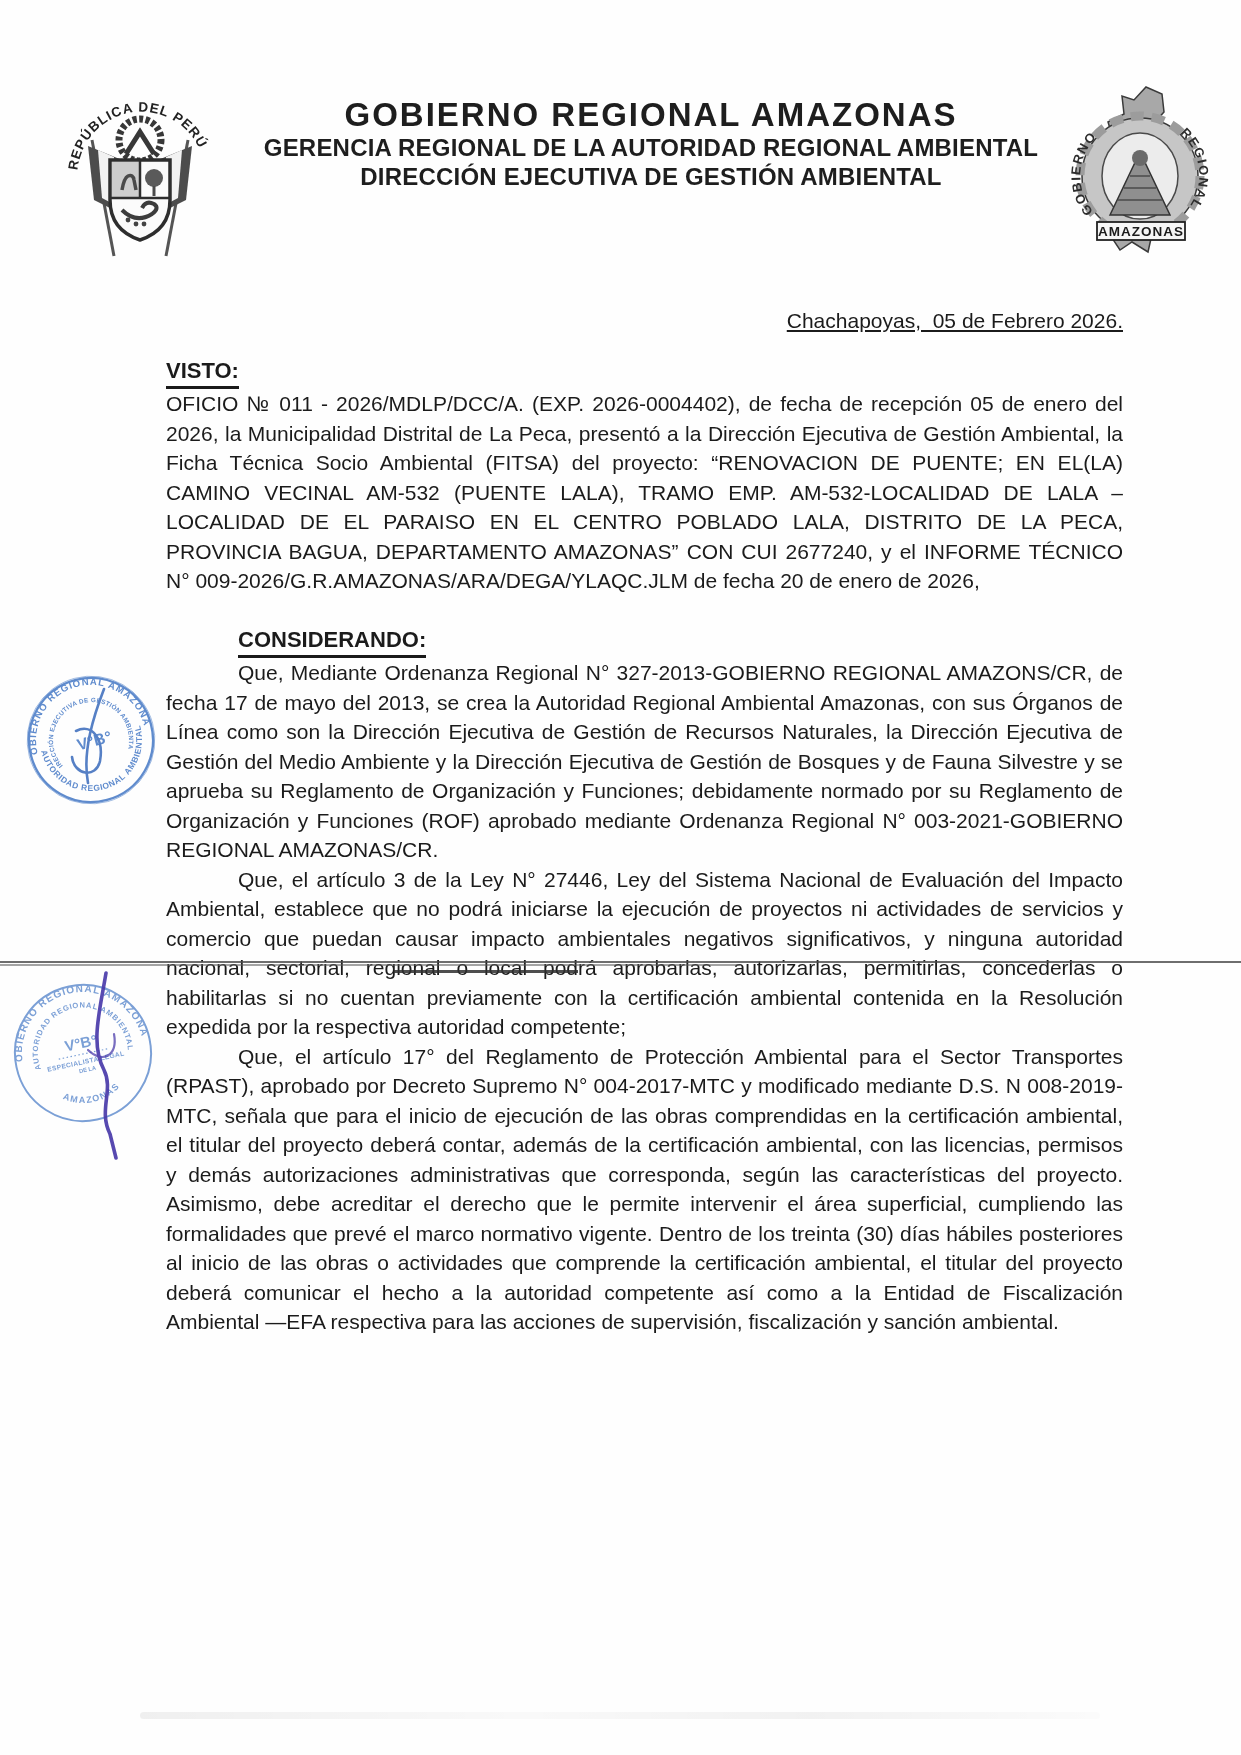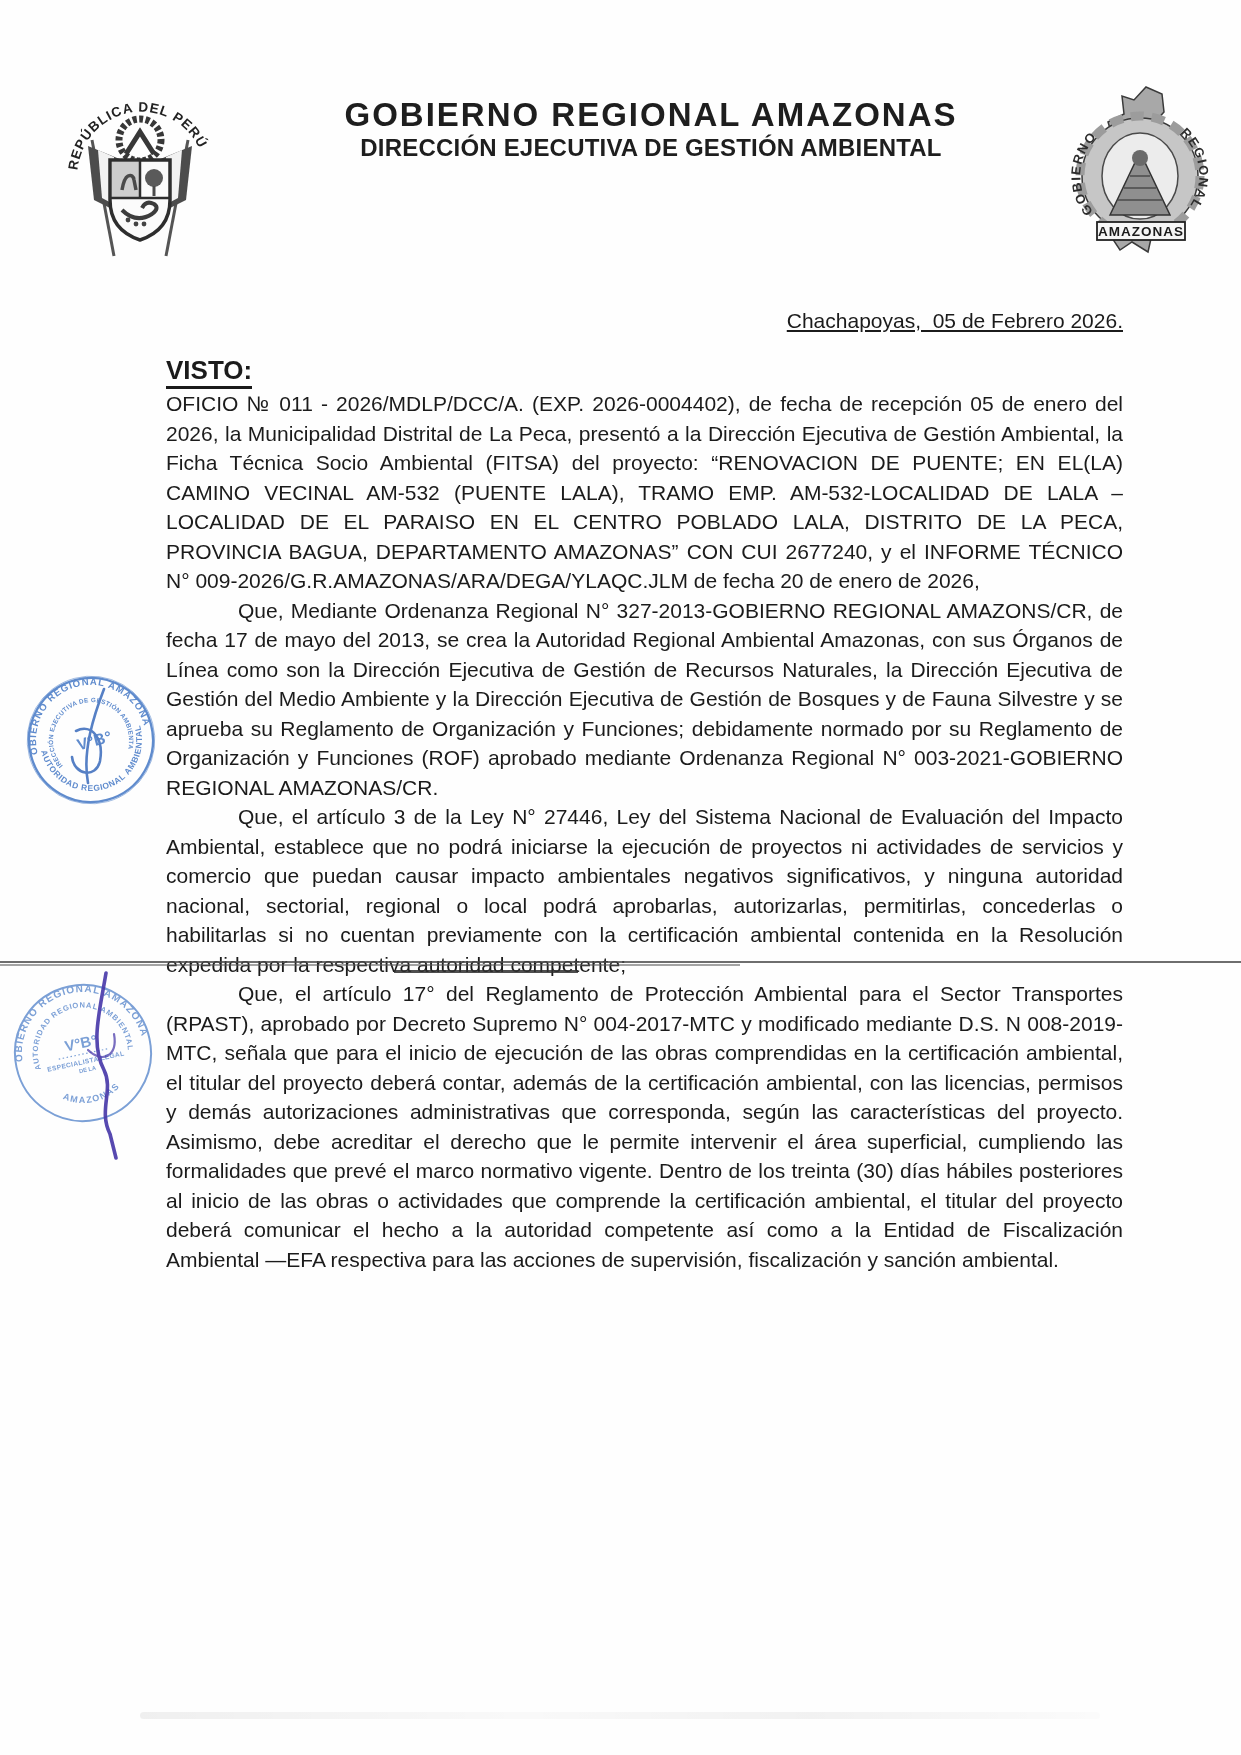--- a/index.html
+++ b/index.html
@@ -13,21 +13,21 @@
   }
   
   .coat{position:absolute;left:64px;top:88px;width:152px;height:180px;}
   .hdr{position:absolute;left:245px;top:96px;width:812px;text-align:center;color:#1e1e1e;}
   .hdr .org{font-size:33px;font-weight:bold;letter-spacing:2px;line-height:38px;white-space:nowrap;}
   .hdr .sub{font-size:24px;font-weight:bold;line-height:28.5px;letter-spacing:.2px;white-space:nowrap;}
   .logo{position:absolute;left:1050px;top:84px;width:186px;height:172px;}
   
   .bodytxt{position:absolute;left:166px;top:306px;width:957px;font-size:21px;line-height:29.5px;}
   .dateline{text-align:right;white-space:pre;text-decoration:underline;}
-  .h-sec{font-size:26px;font-weight:bold;margin:20px 0 0 0;}
+  .h-sec{font-size:22px;font-weight:bold;margin:20px 0 0 0;}
   .h-sec .u{display:inline-block;border-bottom:3px solid #1a1a1a;padding-bottom:1px;}
   .h-consider{margin:29px 0 0 72px;}
   .bodytxt p{margin:0;text-align:justify;}
   .p-visto{margin-top:19px;}
   .indent{text-indent:72px;}
   .m1{margin-top:14px;} .m2{margin-top:9px;} .m3{margin-top:14px;} .m4{margin-top:29px;}
   .it{}
   
   .stamp1{position:absolute;left:24px;top:673px;width:134px;height:134px;}
   .stamp2{position:absolute;left:8px;top:978px;width:150px;height:150px;}
@@ -77,20 +77,21 @@
       <line x1="90" y1="98" x2="90" y2="108" stroke="#4a4a4a" stroke-width="3"></line>
       <path d="M 58,122 q 14,14 30,4 q 8,-6 2,-10 q -8,-4 -12,4" fill="none" stroke="#3c3c3c" stroke-width="4"></path>
       <circle cx="64" cy="132" r="2.4" fill="#444"></circle>
       <circle cx="72" cy="136" r="2.4" fill="#444"></circle>
       <circle cx="80" cy="136" r="2.4" fill="#444"></circle>
     </g>
   </svg>
 
   <div class="hdr">
     <div class="org">GOBIERNO REGIONAL AMAZONAS</div>
+    <div class="sub">GERENCIA REGIONAL DE LA AUTORIDAD REGIONAL AMBIENTAL</div>
     <div class="sub">DIRECCIÓN EJECUTIVA DE GESTIÓN AMBIENTAL</div>
   </div>
 
   <svg class="logo" viewBox="0 0 186 172">
     <path d="M 96,3 L 112,10 114,28 105,38 110,52 124,58 120,78 132,92 128,118 114,126 122,144 102,150 98,168 82,158 70,166 58,148 70,138 52,126 60,110 46,98 58,86 48,68 64,58 58,38 74,30 72,12 84,16 Z" fill="#a8a8a8" stroke="#3a3a3a" stroke-width="1.5"></path>
     <circle cx="90" cy="92" r="58" fill="#c6c6c6" stroke="#3a3a3a" stroke-width="1.5"></circle>
     <circle cx="90" cy="92" r="60" fill="none" stroke="#9c9c9c" stroke-width="9" stroke-dasharray="13 8"></circle>
     <ellipse cx="90" cy="92" rx="38" ry="43" fill="#ececec" stroke="#4a4a4a" stroke-width="1.5"></ellipse>
     <g>
       <polygon points="60,131 90,68 120,131" fill="#8f8f8f" stroke="#333" stroke-width="1.5"></polygon>
@@ -115,20 +116,23 @@
 
   <div class="bodytxt">
     <div class="dateline">Chachapoyas,  05 de Febrero 2026.</div>
 
     <div class="h-sec">
       <span class="u">VISTO:</span>
     </div>
 
     <p class="p-visto"><span>OFICIO № 011 - 2026/MDLP/DCC/A. (EXP. 2026-0004402), de fecha de recepción 05 de enero del 2026, la Municipalidad Distrital de La Peca, presentó a la Dirección Ejecutiva de Gestión Ambiental, la Ficha Técnica Socio Ambiental (FITSA) del proyecto: </span><span class="it">“RENOVACION DE PUENTE; EN EL(LA) CAMINO VECINAL AM-532 (PUENTE LALA), TRAMO EMP. AM-532-LOCALIDAD DE LALA – LOCALIDAD DE EL PARAISO EN EL CENTRO POBLADO LALA, DISTRITO DE LA PECA, PROVINCIA BAGUA, DEPARTAMENTO AMAZONAS” CON CUI 2677240, y el INFORME TÉCNICO N° 009-2026/G.R.AMAZONAS/ARA/DEGA/YLAQC.JLM</span><span> de fecha 20 de enero de 2026,</span></p>
 
+    <div class="h-sec h-consider">
+      <span class="u">CONSIDERANDO:</span>
+    </div>
 
     <p class="indent m1">Que, Mediante Ordenanza Regional N° 327-2013-GOBIERNO REGIONAL AMAZONS/CR, de fecha 17 de mayo del 2013, se crea la Autoridad Regional Ambiental Amazonas, con sus Órganos de Línea como son la Dirección Ejecutiva de Gestión de Recursos Naturales, la Dirección Ejecutiva de Gestión del Medio Ambiente y la Dirección Ejecutiva de Gestión de Bosques y de Fauna Silvestre y se aprueba su Reglamento de Organización y Funciones; debidamente normado por su Reglamento de Organización y Funciones (ROF) aprobado mediante Ordenanza Regional N° 003-2021-GOBIERNO REGIONAL AMAZONAS/CR.</p>
     <p class="indent m2">Que, el artículo 3 de la Ley N° 27446, Ley del Sistema Nacional de Evaluación del Impacto Ambiental, establece que no podrá iniciarse la ejecución de proyectos ni actividades de servicios y comercio que puedan causar impacto ambientales negativos significativos, y ninguna autoridad nacional, sectorial, regional o local podrá aprobarlas, autorizarlas, permitirlas, concederlas o habilitarlas si no cuentan previamente con la certificación ambiental contenida en la Resolución expedida por la respectiva autoridad competente;</p>
     <p class="indent m3">Que, el artículo 17° del Reglamento de Protección Ambiental para el Sector Transportes (RPAST), aprobado por Decreto Supremo N° 004-2017-MTC y modificado mediante D.S. N 008-2019-MTC, señala que para el inicio de ejecución de las obras comprendidas en la certificación ambiental, el titular del proyecto deberá contar, además de la certificación ambiental, con las licencias, permisos y demás autorizaciones administrativas que corresponda, según las características del proyecto. Asimismo, debe acreditar el derecho que le permite intervenir el área superficial, cumpliendo las formalidades que prevé el marco normativo vigente. Dentro de los treinta (30) días hábiles posteriores al inicio de las obras o actividades que comprende la certificación ambiental, el titular del proyecto deberá comunicar el hecho a la autoridad competente así como a la Entidad de Fiscalización Ambiental —EFA respectiva para las acciones de supervisión, fiscalización y sanción ambiental.</p>
   </div>
 
   <svg class="stamp1" viewBox="0 0 134 134" opacity="0.88">
     <defs>
       <path id="s1top" d="M 12,67 A 55,55 0 0 1 122,67" fill="none"></path>
       <path id="s1bot" d="M 16,67 A 51,51 0 0 0 118,67" fill="none"></path>

